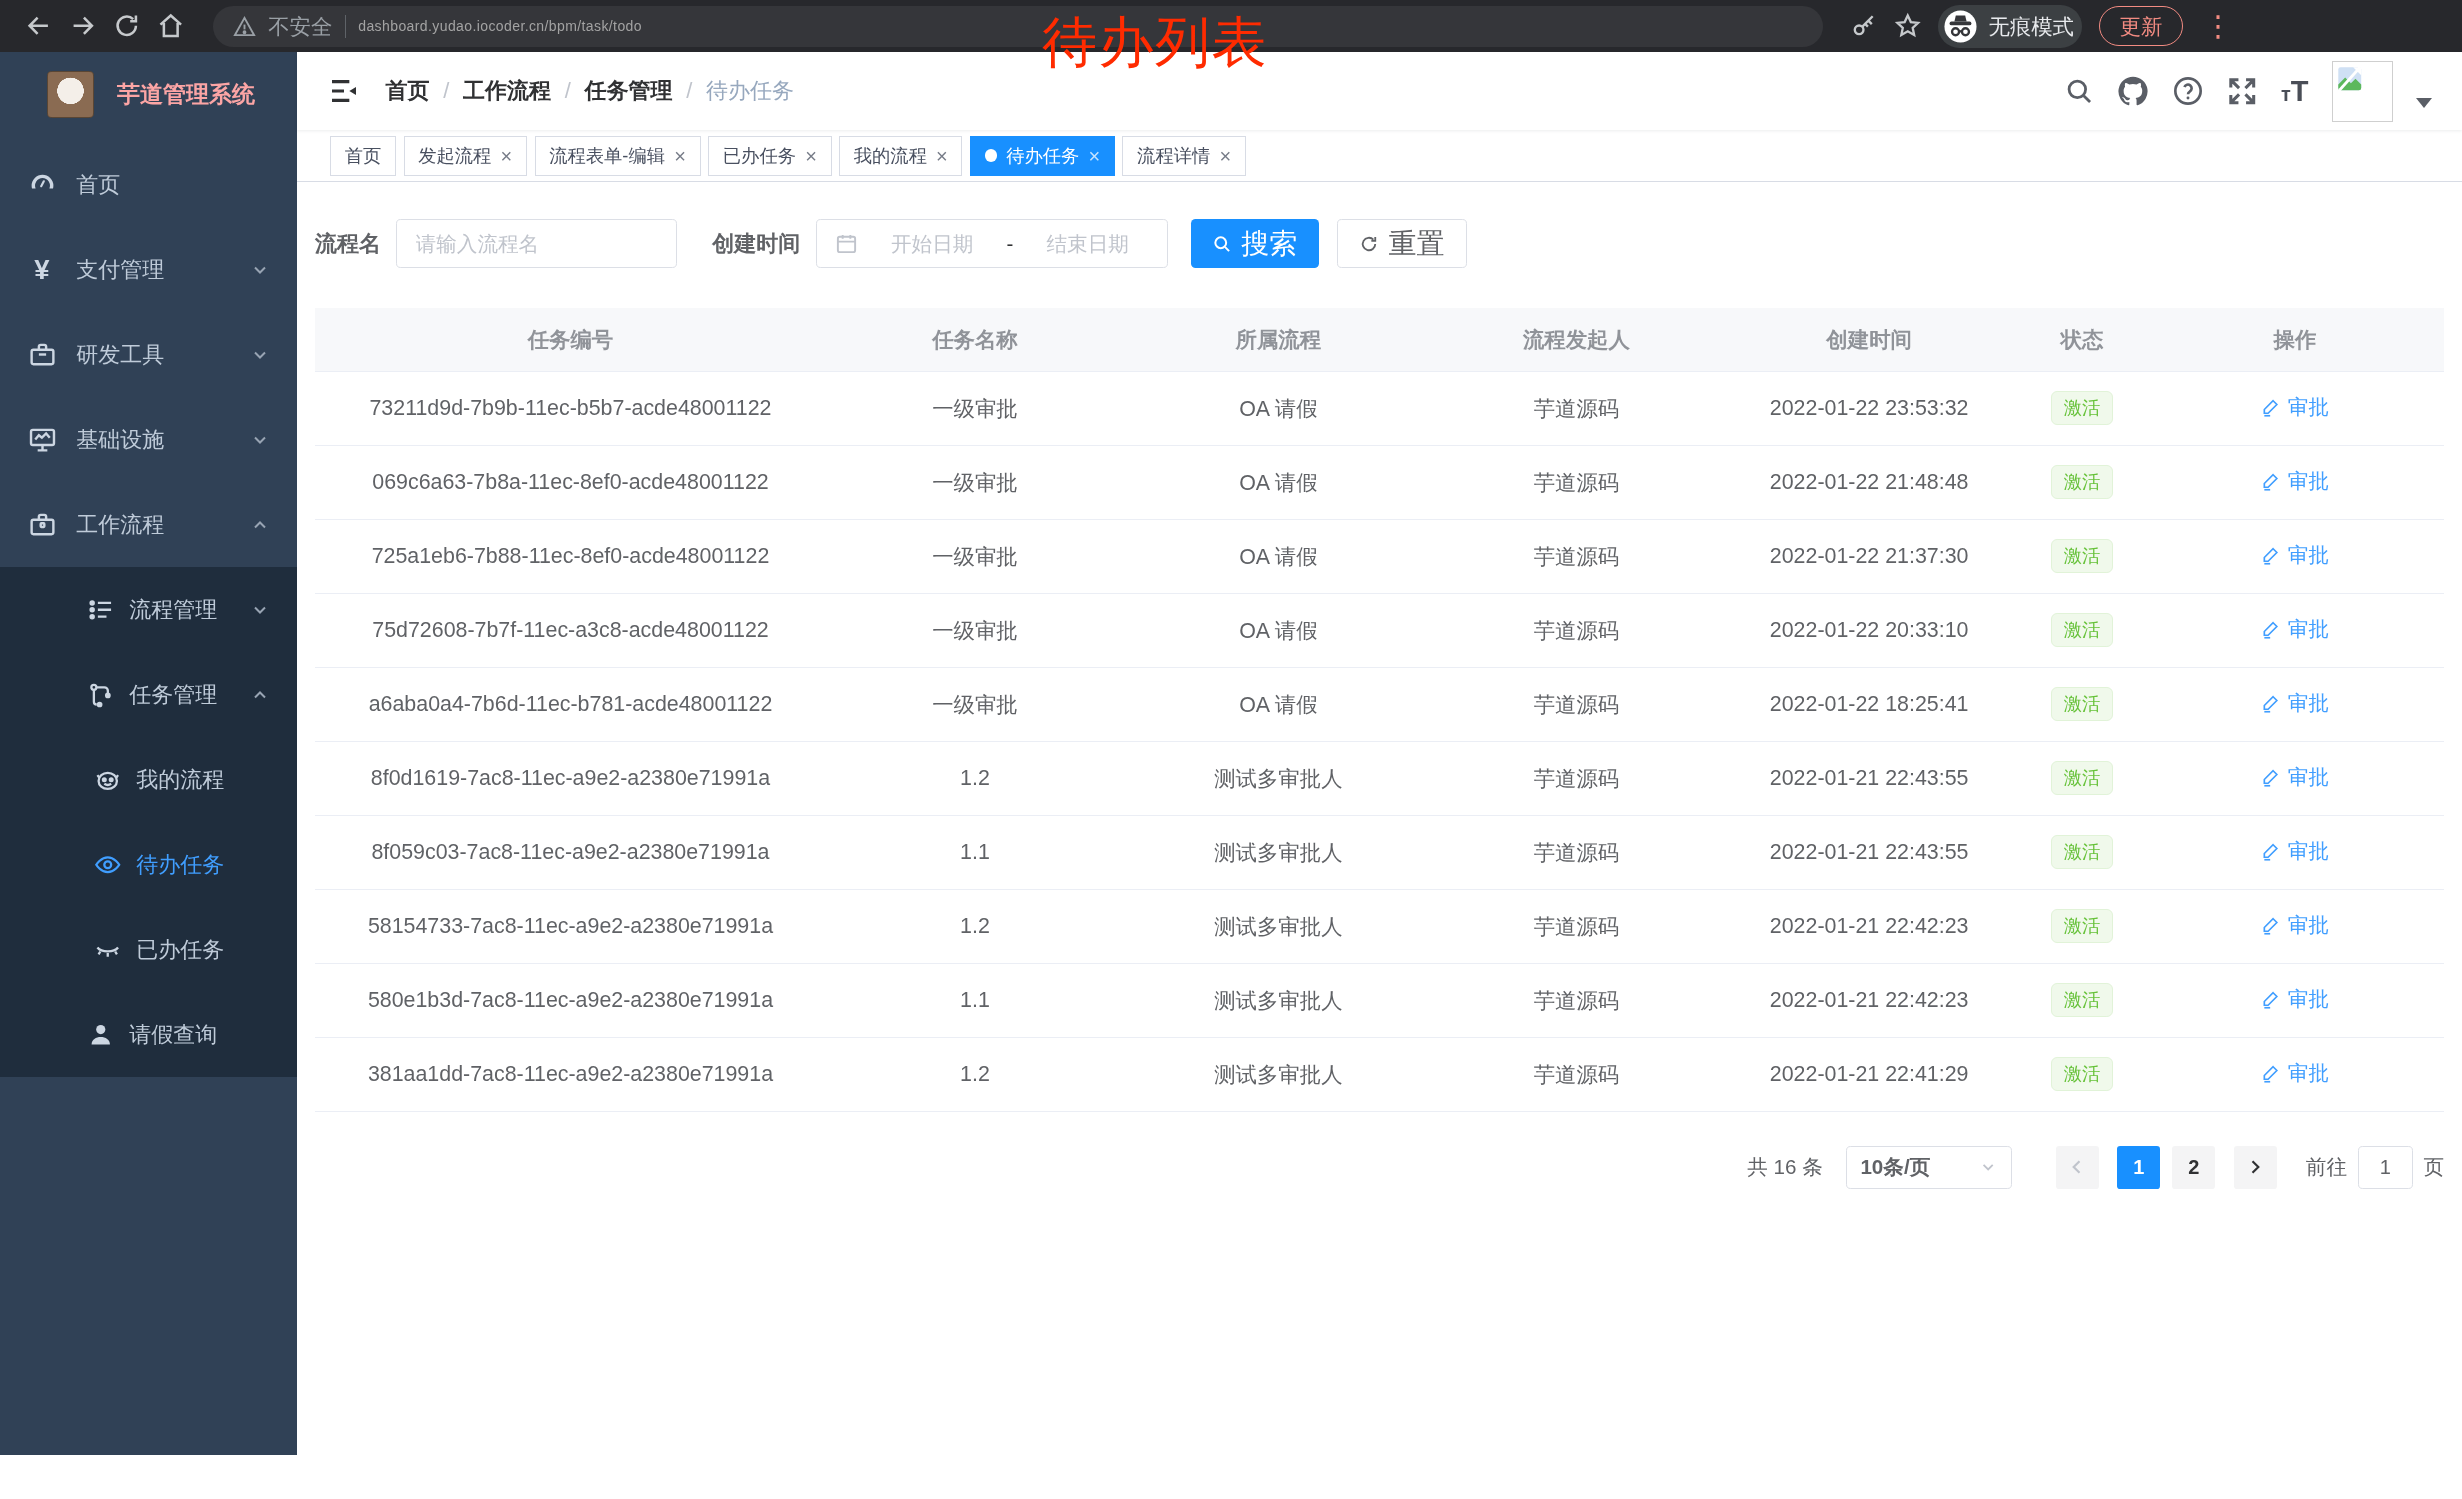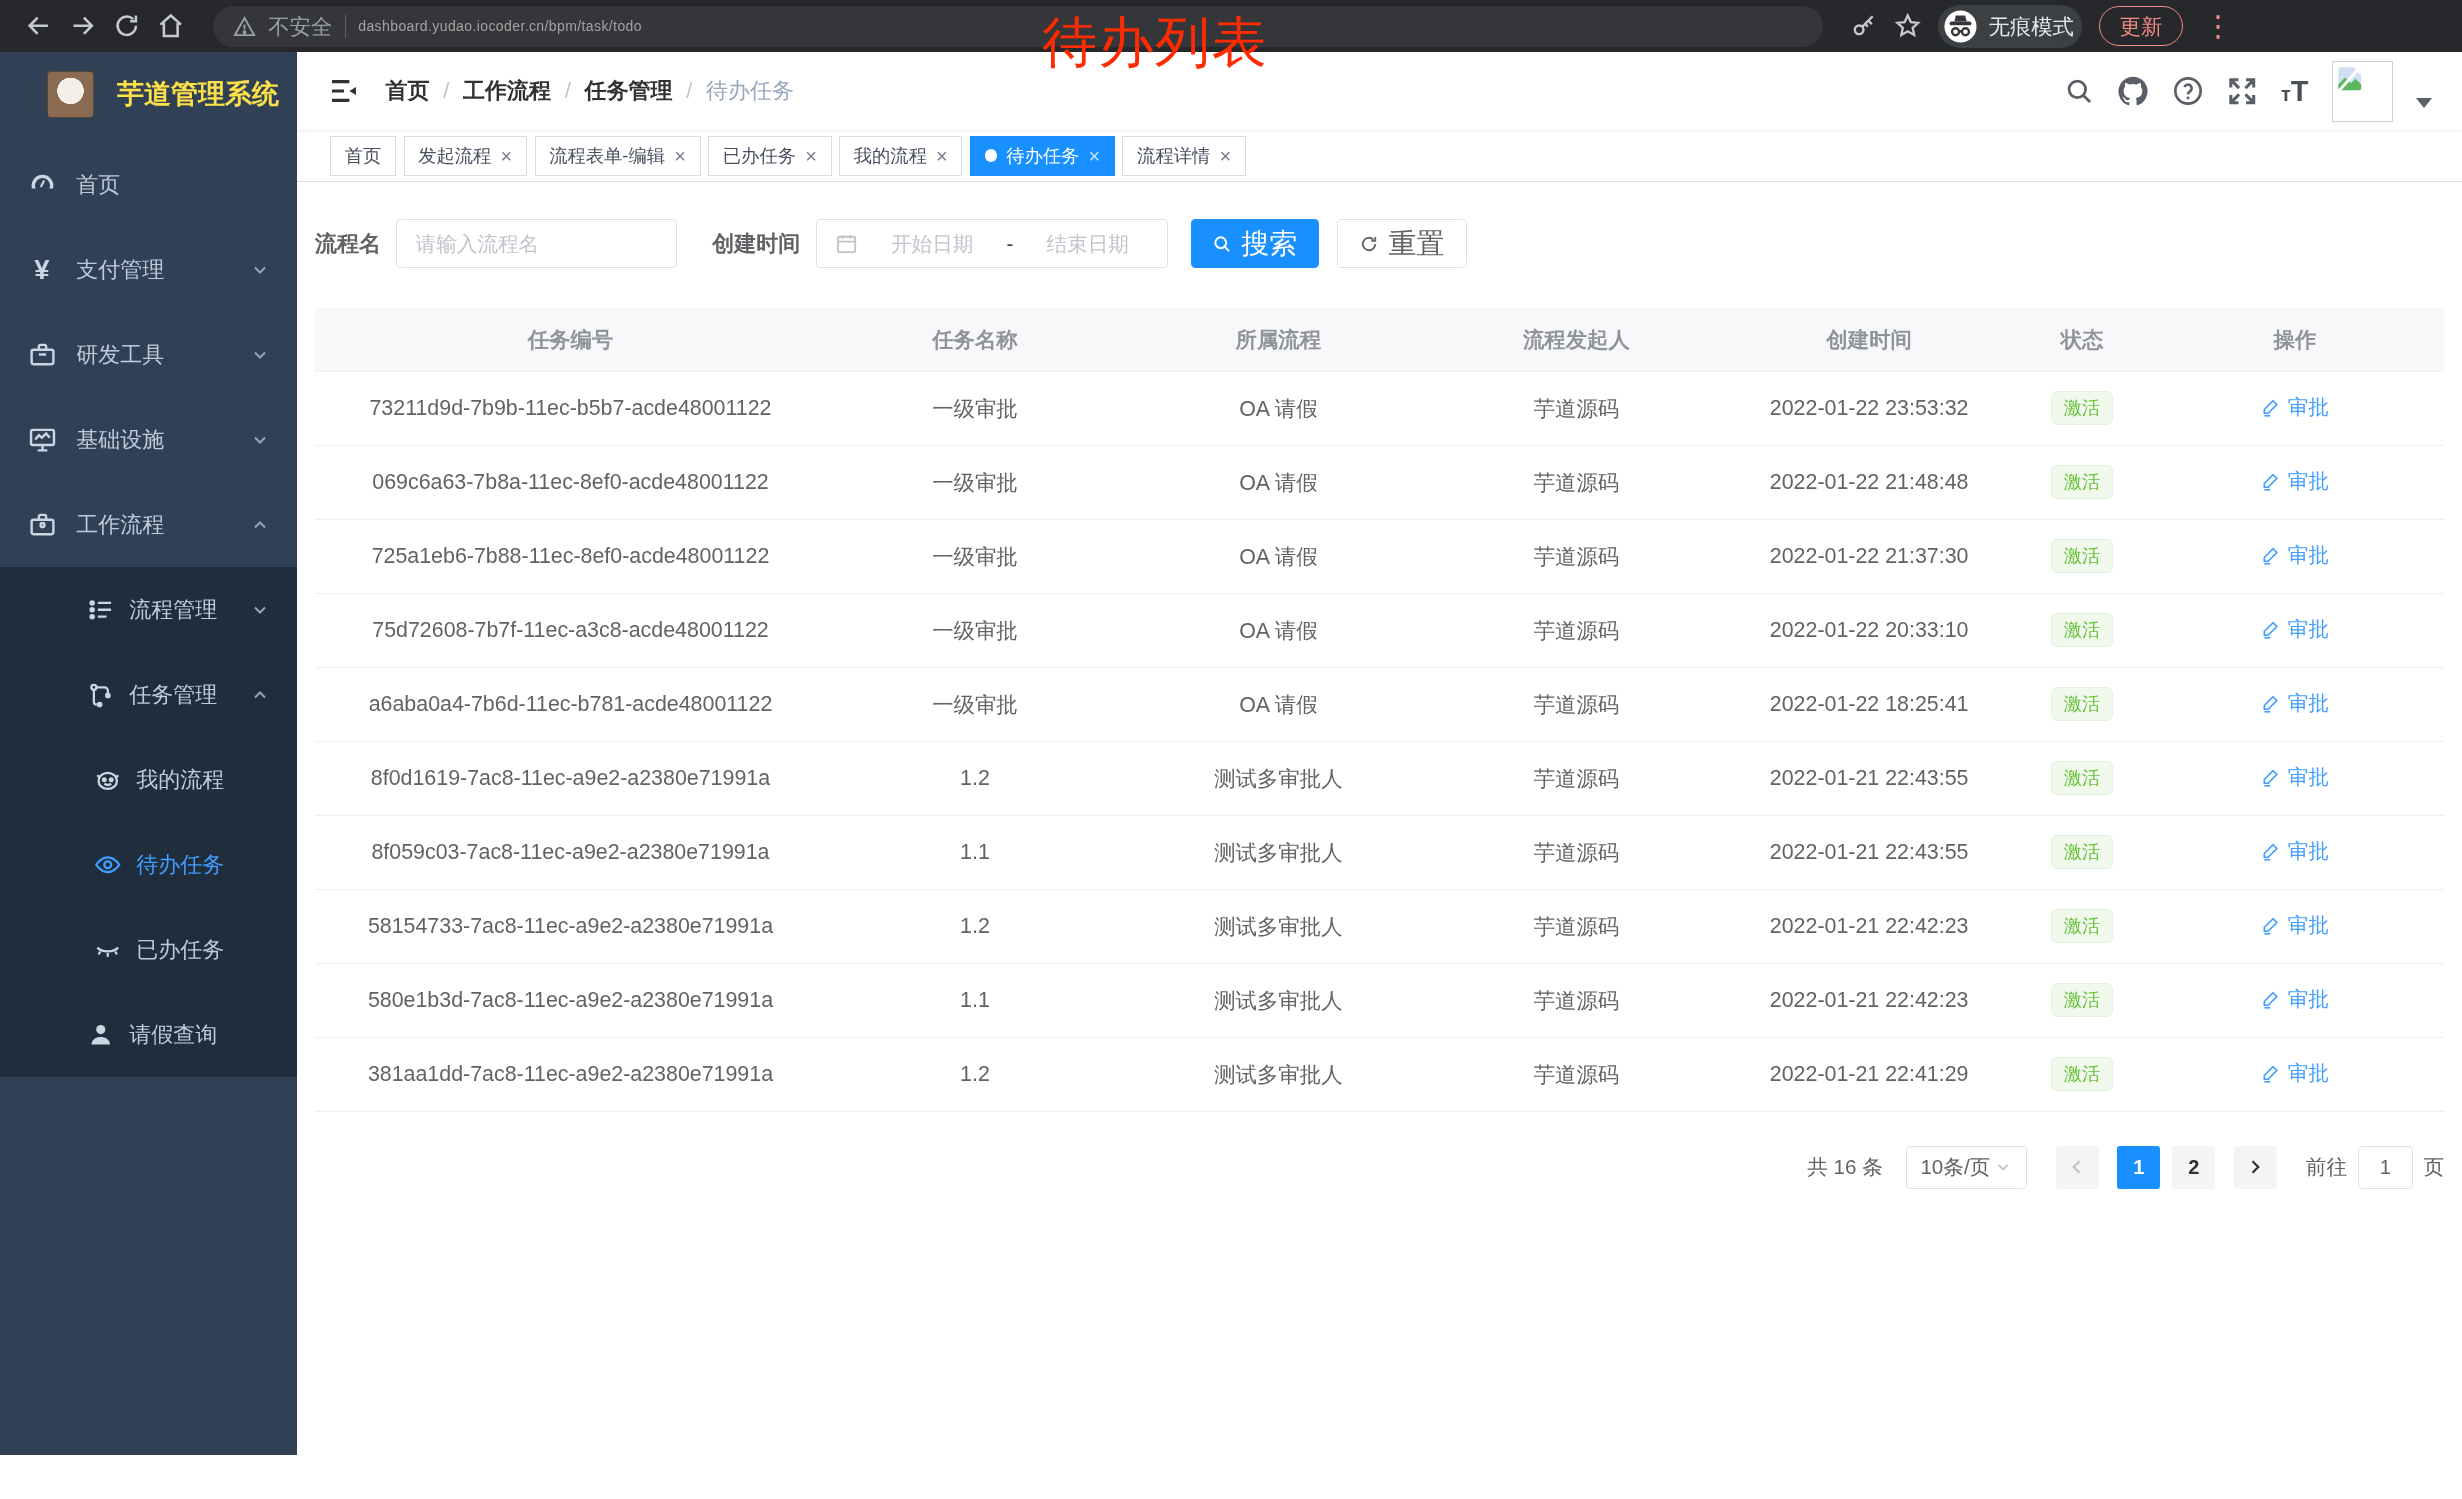--- a/index.html
+++ b/index.html
@@ -23,21 +23,21 @@
   .annotation { position:absolute; left:1042px; top:6.1px; z-index:50; font-size:55px; color:#ff2b00; font-weight:500; letter-spacing:1.5px; }
 
   
   .app { display:flex; height:1403px; background:#fff; }
 
   
   .sidebar { width:297px; flex-shrink:0; background:#304156; overflow:hidden; }
   .logo-row { height:84px; display:flex; align-items:center; padding-left:47px; gap:23px; }
   .logo-img { width:47px; height:47px; border-radius:4.6px; flex-shrink:0;
     background:radial-gradient(circle at 50% 42%, #f4efe9 0 38%, #8a6b52 39% 100%); border:0.8px solid #5a4634; }
-  .logo-title { color:#fde047; font-size:27px; font-weight:700; white-space:nowrap; }
+  .logo-title { color:#fca5a5; font-size:23px; font-weight:700; white-space:nowrap; }
   .menu { margin-top:6.1px; }
   .menu-item { height:85px; display:flex; align-items:center; padding:0 27.5px 0 26px; color:#bfcbd9; font-size:22px; cursor:pointer; }
   .menu-item .mi-icon { width:32px; margin-right:18.3px; display:flex; justify-content:center; color:#ccd6e2; flex-shrink:0; }
   .menu-item .mi-label { flex:1; white-space:nowrap; }
   .menu-item .chev { color:#98a4b3; flex-shrink:0; }
   .submenu { background:#1f2d3d; }
   .submenu .menu-item { padding-left:85px; }
   .submenu .menu-item .mi-icon { margin-right:12.2px; }
   .submenu .menu-item.nested { padding-left:92px; }
   .menu-item.active { color:#409eff; }
@@ -85,21 +85,21 @@
 
   table.grid { width:100%; border-collapse:collapse; margin-top:40px; table-layout:fixed; }
   .grid th { height:63px; background:#f7f8fa; color:#909399; font-weight:600; font-size:21.4px; text-align:center; border-bottom:0.8px solid #ebeef5; }
   .grid td { height:74px; color:#606266; font-size:21.4px; text-align:center; border-bottom:0.8px solid #ebeef5; overflow:hidden; white-space:nowrap; }
   .badge { display:inline-block; background:#f0f9eb; border:0.8px solid #e1f3d8; color:#67c23a; font-size:18.3px; padding:6.9px 11.4px; border-radius:6.1px; line-height:1; }
   .action { color:#409eff; font-size:20.6px; display:inline-flex; align-items:center; gap:6.9px; cursor:pointer; }
 
   
   .pagination { display:flex; align-items:center; justify-content:flex-end; margin-top:34px; font-size:20.6px; color:#606266; gap:12.2px; }
   .ptotal { margin-right:10.7px; }
-  .psel { width:121px; height:43px; border:0.8px solid #dcdfe6; border-radius:4.6px; display:flex; align-items:center; justify-content:space-between; padding:0 13.7px; color:#606266; background:#fff; margin-right:17px; }
+  .psel { width:166px; height:43px; border:0.8px solid #dcdfe6; border-radius:4.6px; display:flex; align-items:center; justify-content:space-between; padding:0 13.7px; color:#606266; background:#fff; margin-right:32px;font-weight:bold; }
   .pbtn { min-width:43px; height:43px; border-radius:3.1px; background:#f4f4f5; display:flex; align-items:center; justify-content:center; font-weight:700; color:#303133; font-size:20px; border:none; cursor:pointer; font-family:inherit; }
   .pbtn.prev { color:#c0c4cc; margin-right:6.1px; }
   .pbtn.next { margin-left:6.1px; }
   .pbtn.cur { background:#1890ff; color:#fff; }
   .goto { margin-left:17px; display:flex; align-items:center; gap:10.7px; }
   .goto-input { width:55px; height:43px; border:0.8px solid #dcdfe6; border-radius:4.6px; text-align:center; font-size:20px; color:#606266; outline:none; font-family:inherit; }
 </style>
 </head>
 <body>
 

